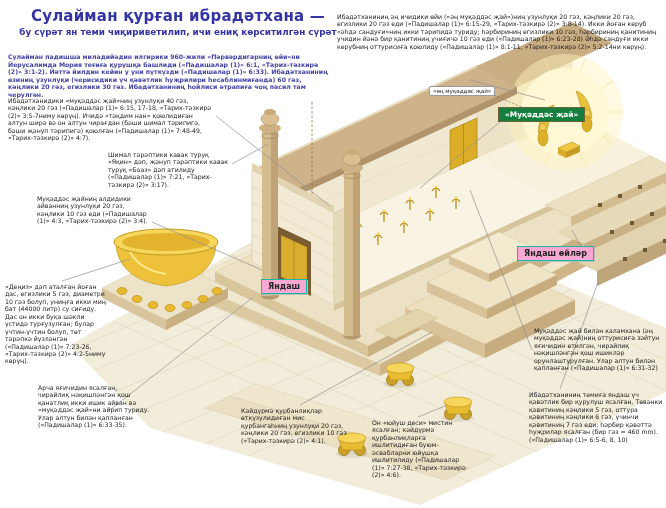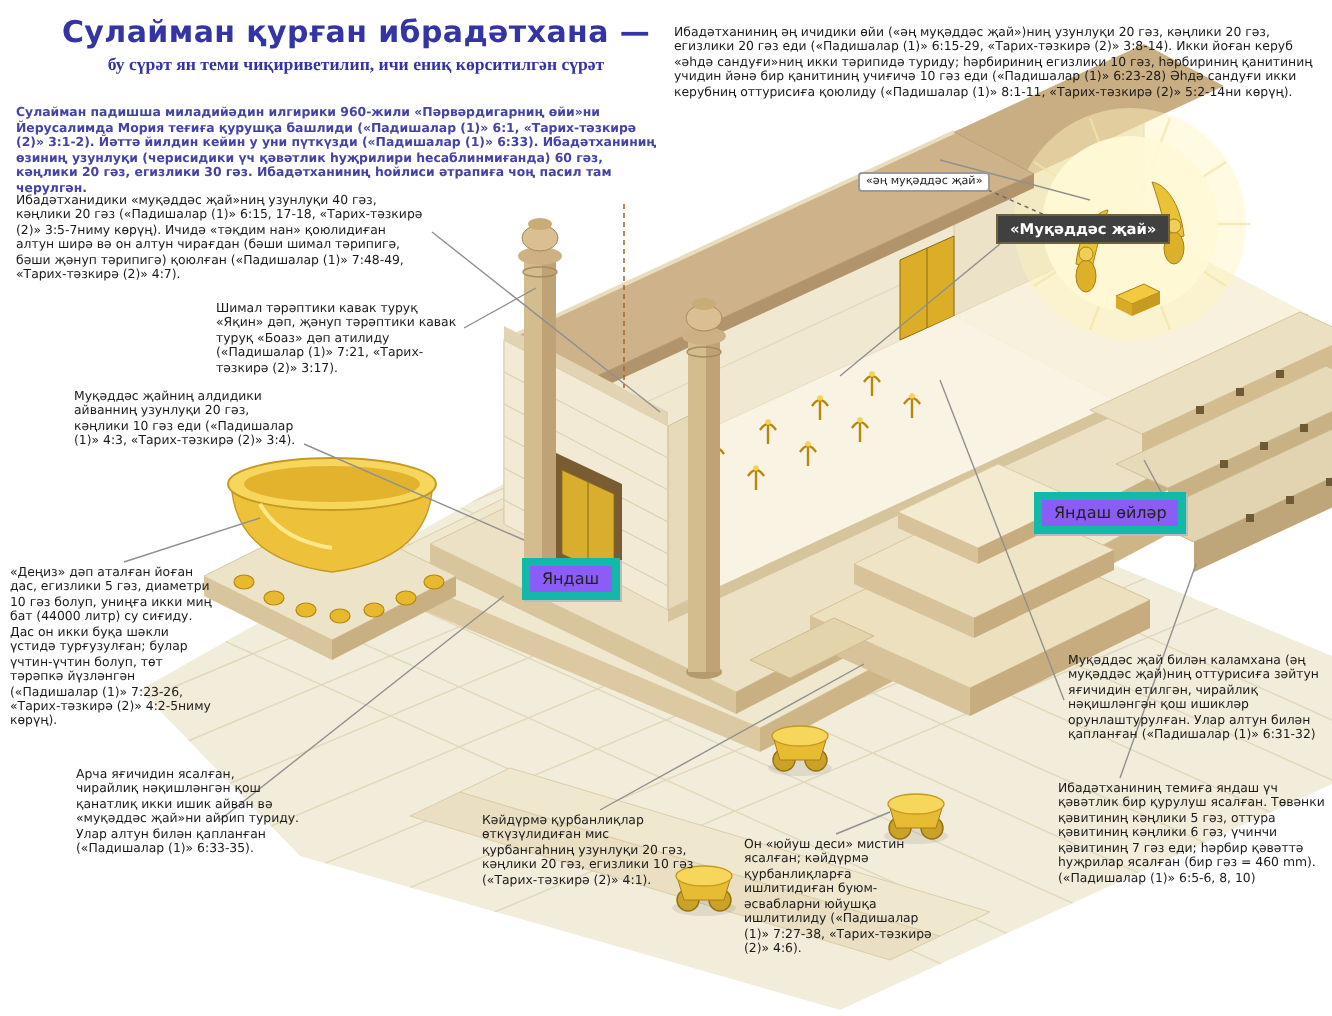--- a/index.html
+++ b/index.html
@@ -1,28 +1,28 @@
 <!DOCTYPE html>
 <html><head>
 <meta charset="utf-8">
 <style>
   html,body{margin:0;padding:0;background:#fff;}
   .page{position:relative;width:666px;height:508px;background:#ffffff;overflow:hidden;
         font-family:"DejaVu Sans",sans-serif;}
   .art{position:absolute;left:0;top:0;}
   .title-wrap{position:absolute;left:12px;top:7px;width:332px;text-align:center;color:#3434a4;}
   .title{font-size:15px;font-weight:bold;letter-spacing:.2px;}
-  .subtitle{font-size:8.8px;font-weight:bold;margin-top:2px;font-family:Liberation Serif, serif;}
+  .subtitle{font-size:8.8px;font-weight:bold;margin-top:2px;}
   .intro{position:absolute;left:8px;top:53px;width:324px;font-size:6.2px;line-height:1.22;
          color:#4444a6;font-weight:bold;}
   .note{position:absolute;font-size:6.2px;line-height:1.2;color:#1b1b1b;}
   .tag{position:absolute;white-space:nowrap;}
   .tag-mini{font-size:5.6px;background:#fff;border:1px solid #9a9a9a;padding:1px 3px;color:#222;border-radius:2px;}
-  .tag-dark{font-size:7.4px;font-weight:bold;color:#fff;background:#404040;padding:2px 6px;border:1px solid #6f6138;}
-  .tag-box{font-size:8px;font-weight:normal;color:#222;background:#8b5cf6;border:4px solid #14b8a6;
+  .tag-dark{font-size:7.4px;font-weight:bold;color:#fff;background:#15803d;padding:2px 6px;border:1px solid #6f6138;}
+  .tag-box{font-size:8px;font-weight:bold;color:#222;background:#f9a8d4;border:1px solid #14b8a6;
            padding:2px 6px;box-shadow:1px 1px 0 #bbb;}
 </style>
 </head>
 <body>
 
 <div class="page">
 
   <svg class="art" width="666" height="508" viewBox="0 0 666 508">
     <defs>
       <clipPath id="court-clip">

